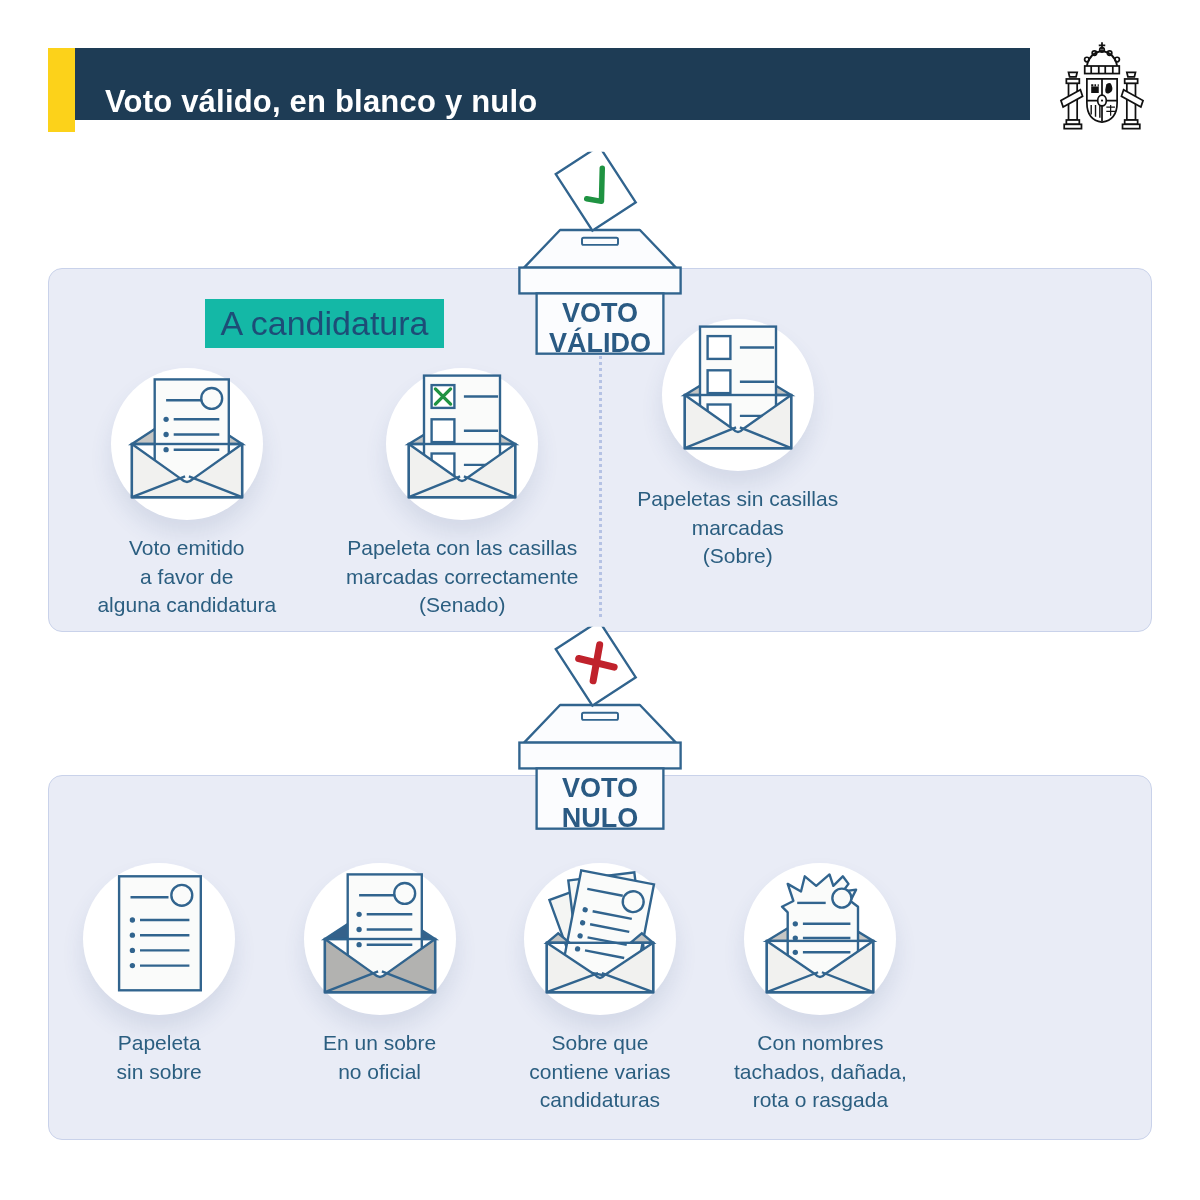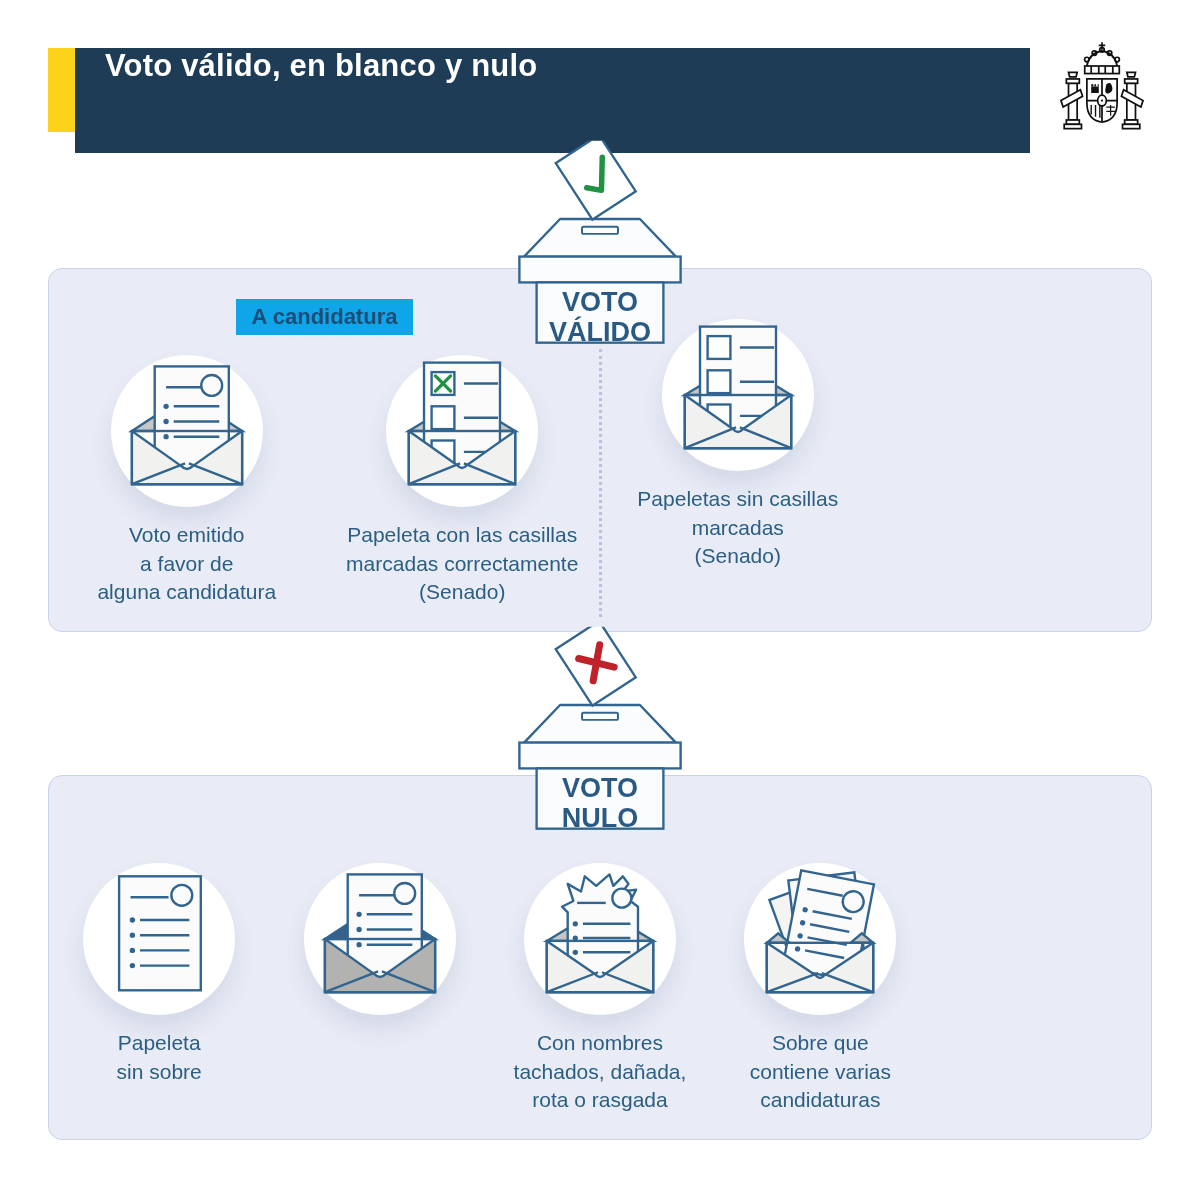--- a/index.html
+++ b/index.html
@@ -1,45 +1,45 @@
 <!DOCTYPE html>
 <html><head>
 <meta charset="utf-8">
 <style>
   * { margin:0; padding:0; box-sizing:border-box; }
   body { background:#ffffff; font-family:"Liberation Sans","DejaVu Sans",sans-serif; }
   .page { position:relative; width:1200px; height:1200px; background:#ffffff; overflow:hidden; }
 
   
   .header-accent { position:absolute; left:48px; top:48px; width:27px; height:84px; background:#fcd21a; }
-  .header-bar { position:absolute; left:75px; top:48px; width:955px; height:105px; background:#1e3c55;
-                display:flex; align-items:flex-start; padding-left:30px; }
+  .header-bar { position:absolute; left:75px; top:48px; width:955px; height:72px; background:#1e3c55;
+                display:flex; align-items:flex-end; padding-left:30px; }
   .page-title { color:#ffffff; font-size:31px; font-weight:700; letter-spacing:0.2px; }
   .emblem { position:absolute; left:1048px; top:32px; width:108px; height:122px; }
 
   
   .panel { position:absolute; left:48px; width:1104px; background:#e9ecf6; border:1px solid #c9d2ea; border-radius:14px; }
   .panel-valid { top:268px; height:364px; display:flex; }
   .panel-null  { top:775px; height:365px; }
   .half { width:50%; display:flex; flex-direction:column; align-items:center; padding-top:30px; }
-  .badge { background:#0ea5e9; padding:5px 16px; font-size:22px; font-weight:700; color:#1d4d77; }
+  .badge { background:#14b8a6; padding:5px 16px; font-size:34px; font-weight:400; color:#1d4d77; }
   .items-row { display:flex; width:100%; margin-top:20px; }
   .items-row-5 { display:flex; width:100%; padding-top:87px; }
   .item { display:flex; flex-direction:column; align-items:center; }
   .items-row .item { width:50%; }
   .items-row-5 .item { width:20%; }
   .icon-circle { width:152px; height:152px; border-radius:50%; background:#ffffff;
                  box-shadow:0 14px 22px rgba(60,80,130,0.12);
                  display:flex; align-items:center; justify-content:center; }
   .caption { margin-top:14px; font-size:21px; line-height:1.36; color:#2b5e80; text-align:center; white-space:pre-line; }
   .divider { position:absolute; left:550px; top:80px; bottom:14px; width:0; border-left:3px dotted #b5c2e4; }
 
   
   .ballot-box { position:absolute; left:50%; transform:translateX(-50%); width:180px; height:205px; z-index:5; }
-  .valid-box { top:140px; } .null-box { top:626px; }
+  .valid-box { top:151px; } .null-box { top:626px; }
   .box-label { position:absolute; top:147px; left:0; width:100%; text-align:center;
                font-size:27px; font-weight:700; line-height:1.12; color:#2a5a83; }
   .box-label span { display:inline-block; width:130px; }
 
   svg { display:block; }
 </style>
 </head>
 <body>
 
 <div class="page">
@@ -170,21 +170,21 @@
               <path d="M82,66 H118" stroke="#31648e" stroke-width="2.5"></path>
               <rect x="48" y="90" width="24" height="24" fill="#fff" stroke="#31648e" stroke-width="2.5"></rect>
               <path d="M82,102 H118" stroke="#31648e" stroke-width="2.5"></path>
               <rect x="24" y="80" width="112" height="56" fill="none" stroke="#31648e" stroke-width="2.5"></rect>
               <path d="M24,80 L75,116 Q80,122 85,116 L136,80 L136,136 L24,136 Z" fill="#f1f1ef" stroke="#31648e" stroke-width="2.5" stroke-linejoin="round"></path>
               <path d="M24,136 L78,114 M136,136 L82,114" stroke="#31648e" stroke-width="2.5"></path>
             </svg>
           </div>
           <p class="caption">Papeletas sin casillas
 marcadas
-(Senado)</p>
+(Sobre)</p>
         </div>
       </div>
     </div>
   </section>
 
   <div class="ballot-box null-box">
     <svg width="180" height="205" viewBox="0 0 230 260">
       <defs>
           <clipPath id="slotclipB">
             <rect x="0" y="0" width="230" height="119"></rect>
@@ -237,45 +237,24 @@
               <path d="M66,54 H114" stroke="#31648e" stroke-width="2.5"></path>
             <circle cx="58" cy="70" r="2.8" fill="#31648e"></circle>
               <path d="M66,70 H114" stroke="#31648e" stroke-width="2.5"></path>
             <circle cx="58" cy="86" r="2.8" fill="#31648e"></circle>
               <path d="M66,86 H114" stroke="#31648e" stroke-width="2.5"></path>
             <rect x="22" y="80" width="116" height="56" fill="none" stroke="#31648e" stroke-width="2.5"></rect>
             <path d="M22,80 L74,117 Q80,123 86,117 L138,80 L138,136 L22,136 Z" fill="#b2b2b0" stroke="#31648e" stroke-width="2.5" stroke-linejoin="round"></path>
             <path d="M22,136 L78,114 M138,136 L82,114" stroke="#31648e" stroke-width="2.5"></path>
           </svg>
         </div>
-      </div>
-
-
-      <div class="item">
-        <div class="icon-circle">
-          <svg width="152" height="152" viewBox="0 0 160 160">
-            <polygon points="24,82 80,48 136,82" fill="#c6c6c4" stroke="#31648e" stroke-width="2.5"></polygon>
-            <path d="M46,124 L46,52 L40,46 L52,40 L46,22 L60,30 L64,14 L76,24 L90,12 L94,24 L104,14 L110,22 L104,30 L118,28 L112,40 L120,46 L120,124 Z" fill="#fafbfa" stroke="#31648e" stroke-width="2.5" stroke-linejoin="round"></path>
-            <circle cx="103" cy="37" r="10" fill="#fafbfa" stroke="#31648e" stroke-width="2.5"></circle>
-            <path d="M56,42 H86" stroke="#31648e" stroke-width="2.5"></path>
-            <circle cx="54" cy="64" r="2.8" fill="#31648e"></circle>
-              <path d="M62,64 H112" stroke="#31648e" stroke-width="2.5"></path>
-            <circle cx="54" cy="79" r="2.8" fill="#31648e"></circle>
-              <path d="M62,79 H112" stroke="#31648e" stroke-width="2.5"></path>
-            <circle cx="54" cy="94" r="2.8" fill="#31648e"></circle>
-              <path d="M62,94 H112" stroke="#31648e" stroke-width="2.5"></path>
-            <rect x="24" y="82" width="112" height="54" fill="none" stroke="#31648e" stroke-width="2.5"></rect>
-            <path d="M24,82 L75,117 Q80,123 85,117 L136,82 L136,136 L24,136 Z" fill="#f1f1ef" stroke="#31648e" stroke-width="2.5" stroke-linejoin="round"></path>
-            <path d="M24,136 L78,115 M136,136 L82,115" stroke="#31648e" stroke-width="2.5"></path>
-          </svg>
-        </div>
-        <p class="caption">Con nombres
-tachados, dañada,
-rota o rasgada</p>
-      </div>
+        <p class="caption">En un sobre
+no oficial</p>
+      </div>
+
 
       <div class="item">
         <div class="icon-circle">
           <svg width="152" height="152" viewBox="0 0 160 160">
             <g transform="rotate(-20 70 70)">
                 <rect x="40" y="26" width="66" height="88" fill="#f4f5f3" stroke="#31648e" stroke-width="2.5"></rect>
               </g>
             <g transform="rotate(-7 85 60)">
                 <rect x="52" y="14" width="70" height="92" fill="#f7f8f6" stroke="#31648e" stroke-width="2.5"></rect>
               </g>
@@ -296,16 +275,39 @@
             <polygon points="112,84 124,74 136,84" fill="#c6c6c4" stroke="#31648e" stroke-width="2.5"></polygon>
             <rect x="24" y="84" width="112" height="52" fill="none" stroke="#31648e" stroke-width="2.5"></rect>
             <path d="M24,84 L75,118 Q80,124 85,118 L136,84 L136,136 L24,136 Z" fill="#f1f1ef" stroke="#31648e" stroke-width="2.5" stroke-linejoin="round"></path>
             <path d="M24,136 L78,116 M136,136 L82,116" stroke="#31648e" stroke-width="2.5"></path>
           </svg>
         </div>
         <p class="caption">Sobre que
 contiene varias
 candidaturas</p>
       </div>
+
+      <div class="item">
+        <div class="icon-circle">
+          <svg width="152" height="152" viewBox="0 0 160 160">
+            <polygon points="24,82 80,48 136,82" fill="#c6c6c4" stroke="#31648e" stroke-width="2.5"></polygon>
+            <path d="M46,124 L46,52 L40,46 L52,40 L46,22 L60,30 L64,14 L76,24 L90,12 L94,24 L104,14 L110,22 L104,30 L118,28 L112,40 L120,46 L120,124 Z" fill="#fafbfa" stroke="#31648e" stroke-width="2.5" stroke-linejoin="round"></path>
+            <circle cx="103" cy="37" r="10" fill="#fafbfa" stroke="#31648e" stroke-width="2.5"></circle>
+            <path d="M56,42 H86" stroke="#31648e" stroke-width="2.5"></path>
+            <circle cx="54" cy="64" r="2.8" fill="#31648e"></circle>
+              <path d="M62,64 H112" stroke="#31648e" stroke-width="2.5"></path>
+            <circle cx="54" cy="79" r="2.8" fill="#31648e"></circle>
+              <path d="M62,79 H112" stroke="#31648e" stroke-width="2.5"></path>
+            <circle cx="54" cy="94" r="2.8" fill="#31648e"></circle>
+              <path d="M62,94 H112" stroke="#31648e" stroke-width="2.5"></path>
+            <rect x="24" y="82" width="112" height="54" fill="none" stroke="#31648e" stroke-width="2.5"></rect>
+            <path d="M24,82 L75,117 Q80,123 85,117 L136,82 L136,136 L24,136 Z" fill="#f1f1ef" stroke="#31648e" stroke-width="2.5" stroke-linejoin="round"></path>
+            <path d="M24,136 L78,115 M136,136 L82,115" stroke="#31648e" stroke-width="2.5"></path>
+          </svg>
+        </div>
+        <p class="caption">Con nombres
+tachados, dañada,
+rota o rasgada</p>
+      </div>
     </div>
   </section>
 
 </div>
 
 </body></html>

